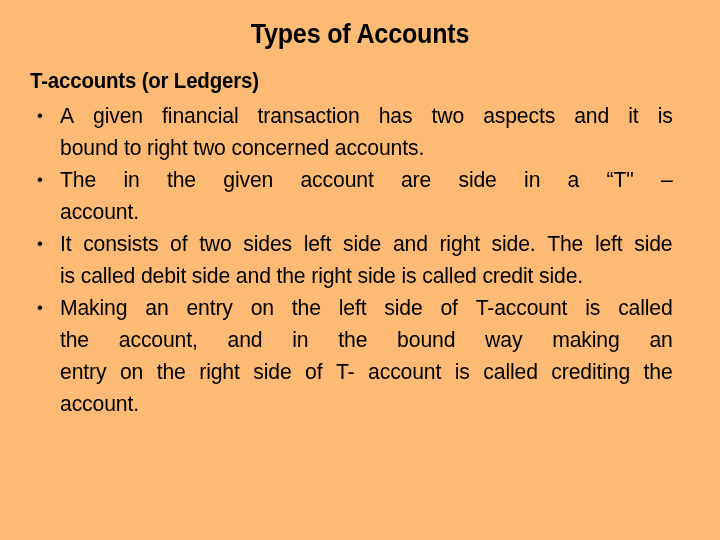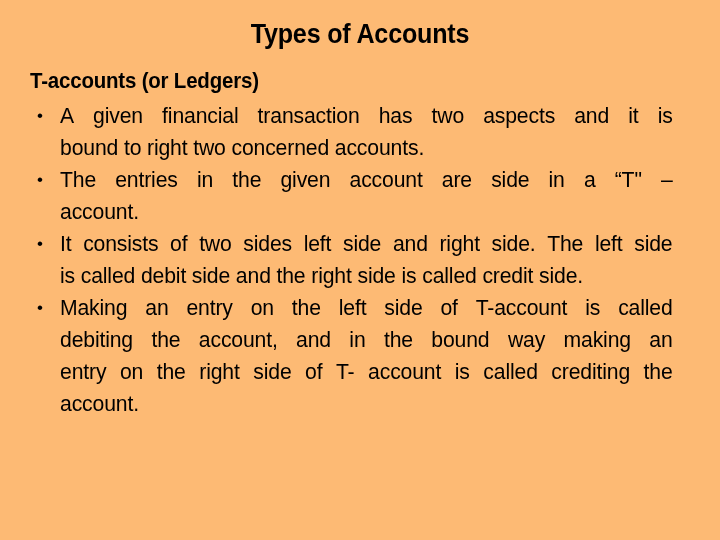--- a/index.html
+++ b/index.html
@@ -133,35 +133,35 @@
       <div class="bullet-item">
         <span class="bullet-marker">•</span>
         <div class="bullet-lines">
           <div class="tline justify"><div class="tline-inner j"><span class="w">A</span><span class="w">given</span><span class="w">financial</span><span class="w">transaction</span><span class="w">has</span><span class="w">two</span><span class="w">aspects</span><span class="w">and</span><span class="w">it</span><span class="w">is</span></div></div>
           <div class="tline last"><div class="tline-inner l"><span class="w">bound</span> <span class="w">to</span> <span class="w">right</span> <span class="w">two</span> <span class="w">concerned</span> <span class="w">accounts.</span></div></div>
         </div>
       </div>
       <div class="bullet-item">
         <span class="bullet-marker">•</span>
         <div class="bullet-lines">
-          <div class="tline justify"><div class="tline-inner j"><span class="w">The</span><span class="w">entries</span><span class="w">in</span><span class="w">the</span><span class="w">given</span><span class="w">account</span><span class="w">are</span><span class="w">side</span><span class="w">in</span><span class="w">a</span><span class="w">“T"</span><span class="w">–</span></div></div>
+          <div class="tline justify"><div class="tline-inner j"><span class="w">The</span><span class="w">in</span><span class="w">the</span><span class="w">given</span><span class="w">account</span><span class="w">are</span><span class="w">side</span><span class="w">in</span><span class="w">a</span><span class="w">“T"</span><span class="w">–</span></div></div>
           <div class="tline last"><div class="tline-inner l"><span class="w">account.</span></div></div>
         </div>
       </div>
       <div class="bullet-item">
         <span class="bullet-marker">•</span>
         <div class="bullet-lines">
           <div class="tline justify"><div class="tline-inner j"><span class="w">It</span><span class="w">consists</span><span class="w">of</span><span class="w">two</span><span class="w">sides</span><span class="w">left</span><span class="w">side</span><span class="w">and</span><span class="w">right</span><span class="w">side.</span><span class="w">The</span><span class="w">left</span><span class="w">side</span></div></div>
           <div class="tline last"><div class="tline-inner l"><span class="w">is</span> <span class="w">called</span> <span class="w">debit</span> <span class="w">side</span> <span class="w">and</span> <span class="w">the</span> <span class="w">right</span> <span class="w">side</span> <span class="w">is</span> <span class="w">called</span> <span class="w">credit</span> <span class="w">side.</span></div></div>
         </div>
       </div>
       <div class="bullet-item">
         <span class="bullet-marker">•</span>
         <div class="bullet-lines">
           <div class="tline justify"><div class="tline-inner j"><span class="w">Making</span><span class="w">an</span><span class="w">entry</span><span class="w">on</span><span class="w">the</span><span class="w">left</span><span class="w">side</span><span class="w">of</span><span class="w">T-account</span><span class="w">is</span><span class="w">called</span></div></div>
-          <div class="tline justify"><div class="tline-inner j"><span class="w">debiting</span><span class="w">the</span><span class="w">account,</span><span class="w">and</span><span class="w">in</span><span class="w">the</span><span class="w">bound</span><span class="w">way</span><span class="w">making</span><span class="w">an</span></div></div>
+          <div class="tline justify"><div class="tline-inner j"><span class="w">the</span><span class="w">account,</span><span class="w">and</span><span class="w">in</span><span class="w">the</span><span class="w">bound</span><span class="w">way</span><span class="w">making</span><span class="w">an</span></div></div>
           <div class="tline justify"><div class="tline-inner j"><span class="w">entry</span><span class="w">on</span><span class="w">the</span><span class="w">right</span><span class="w">side</span><span class="w">of</span><span class="w">T-</span><span class="w">account</span><span class="w">is</span><span class="w">called</span><span class="w">crediting</span><span class="w">the</span></div></div>
           <div class="tline last"><div class="tline-inner l"><span class="w">account.</span></div></div>
         </div>
       </div>
     </div>
 
 </div>
 
 </body></html>

